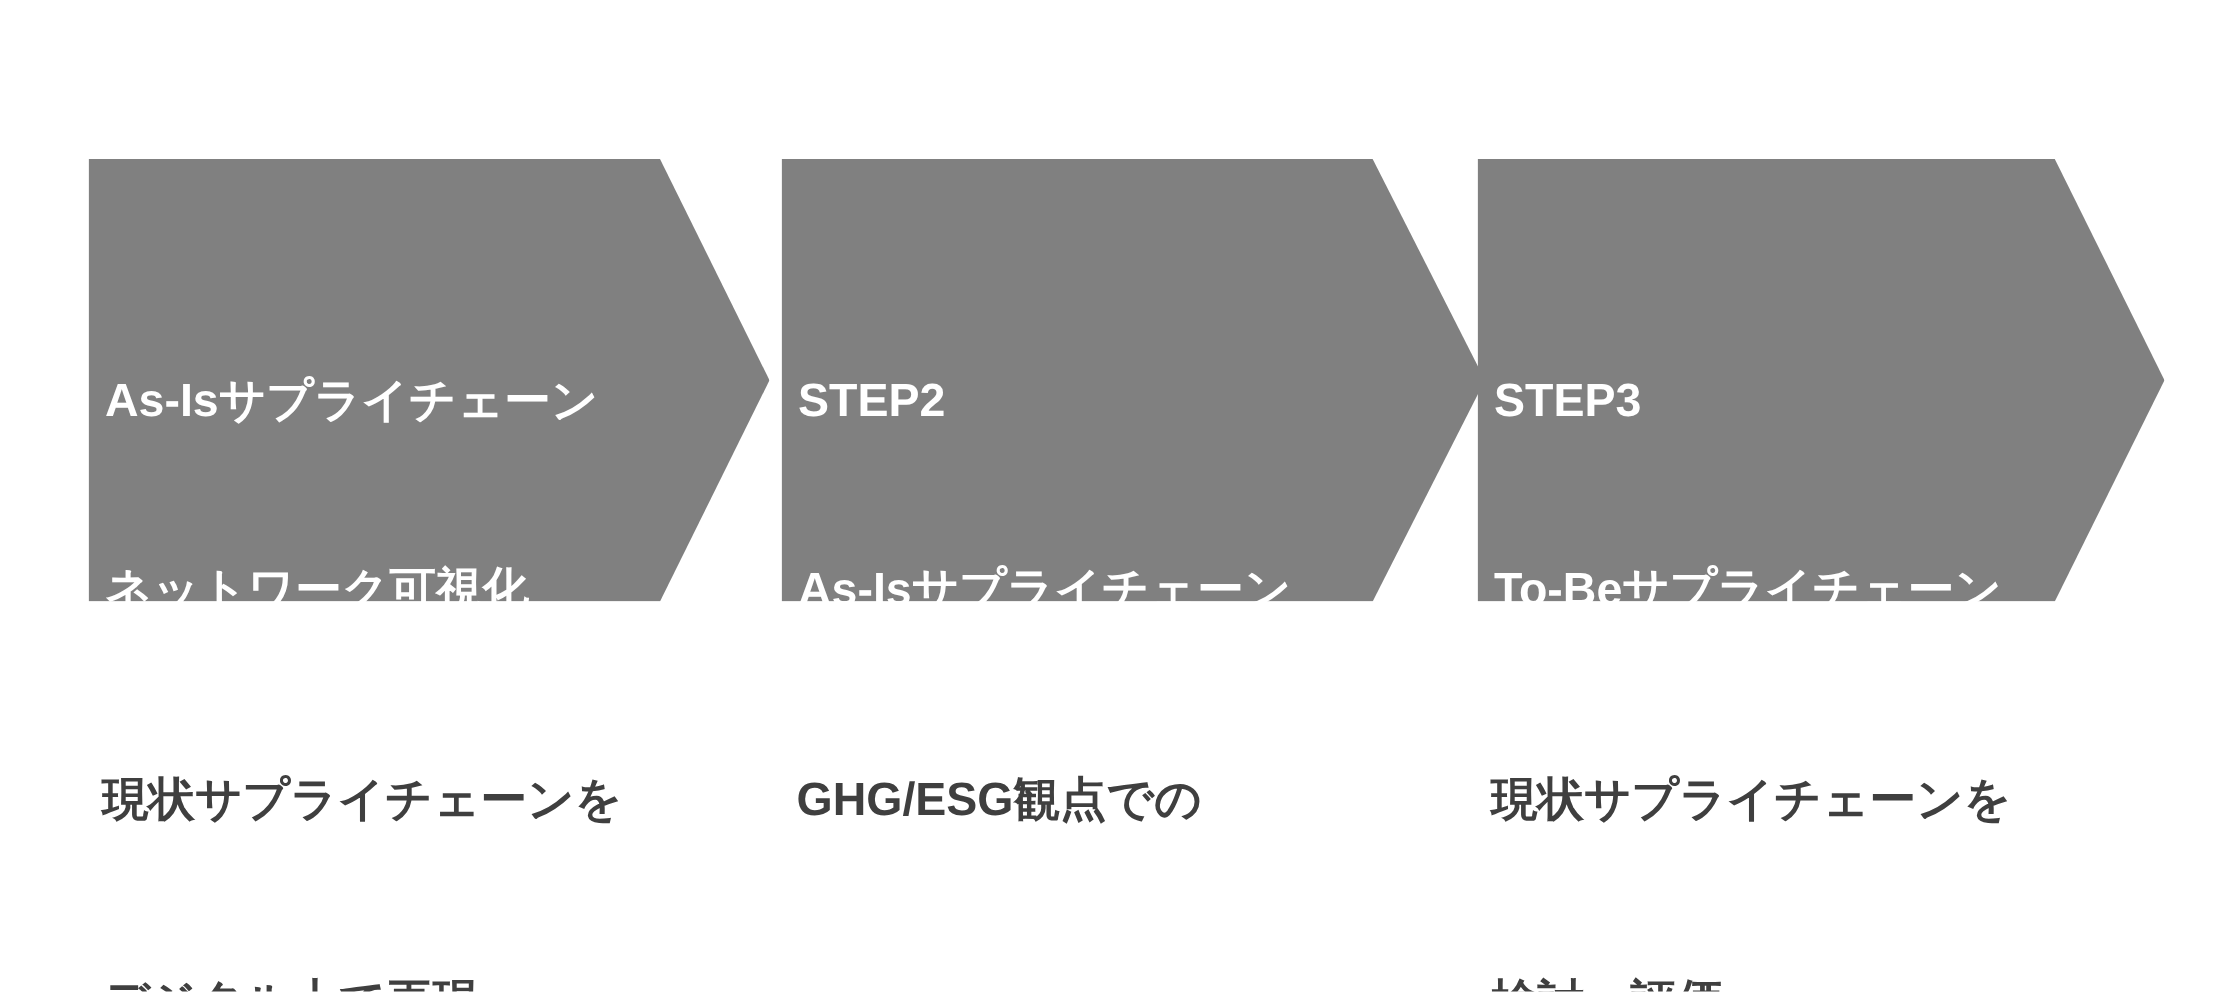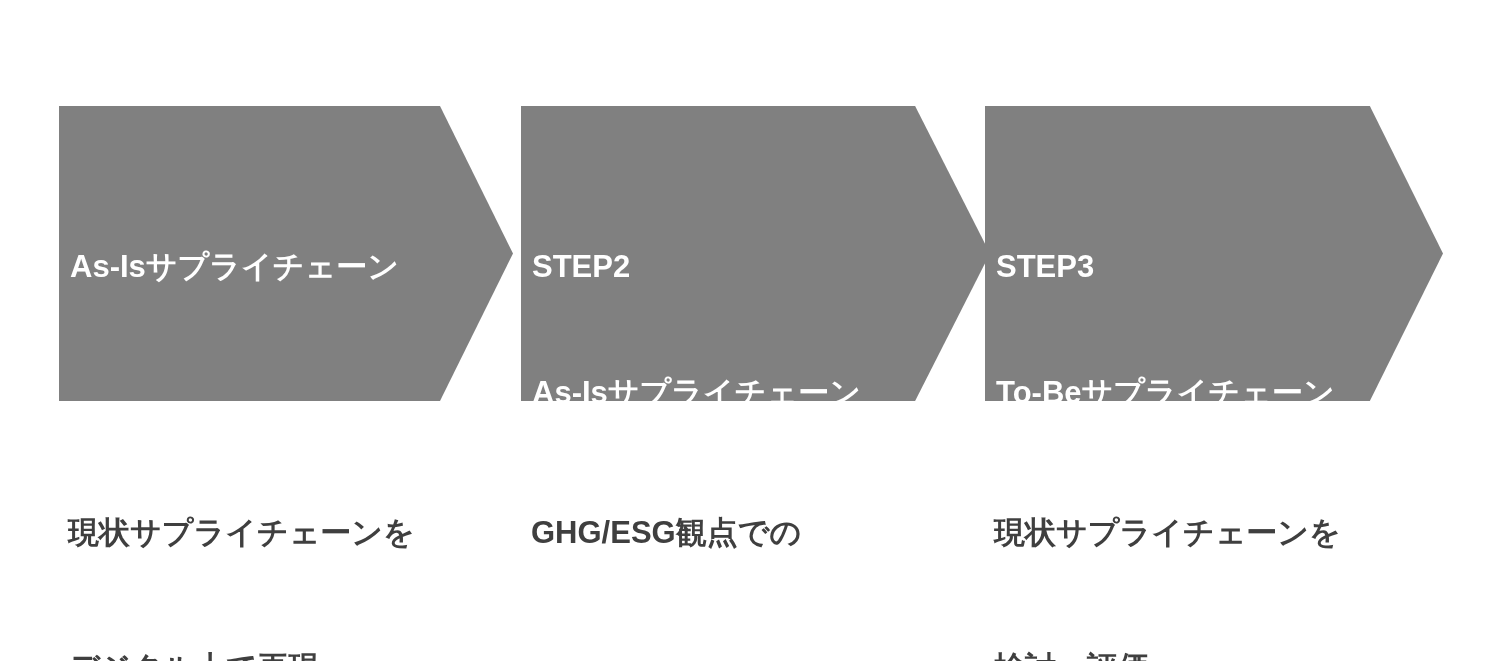--- a/index.html
+++ b/index.html
@@ -84,20 +84,21 @@
 </style>
 </head>
 <body>
 
 <div id="stage">
 
   <div class="step s1">
     <div class="chevron"></div>
     <div class="step-text">
       <span class="step-line">As-Isサプライチェーン</span>
+      <span class="step-line">ネットワーク可視化</span>
     </div>
   </div>
 
   <div class="step s2">
     <div class="chevron"></div>
     <div class="step-text">
       <span class="step-line">STEP2</span>
       <span class="step-line">As-Isサプライチェーン</span>
       <span class="step-line">現状サプライチェーンを・</span>
       <span class="step-line">評価</span>

